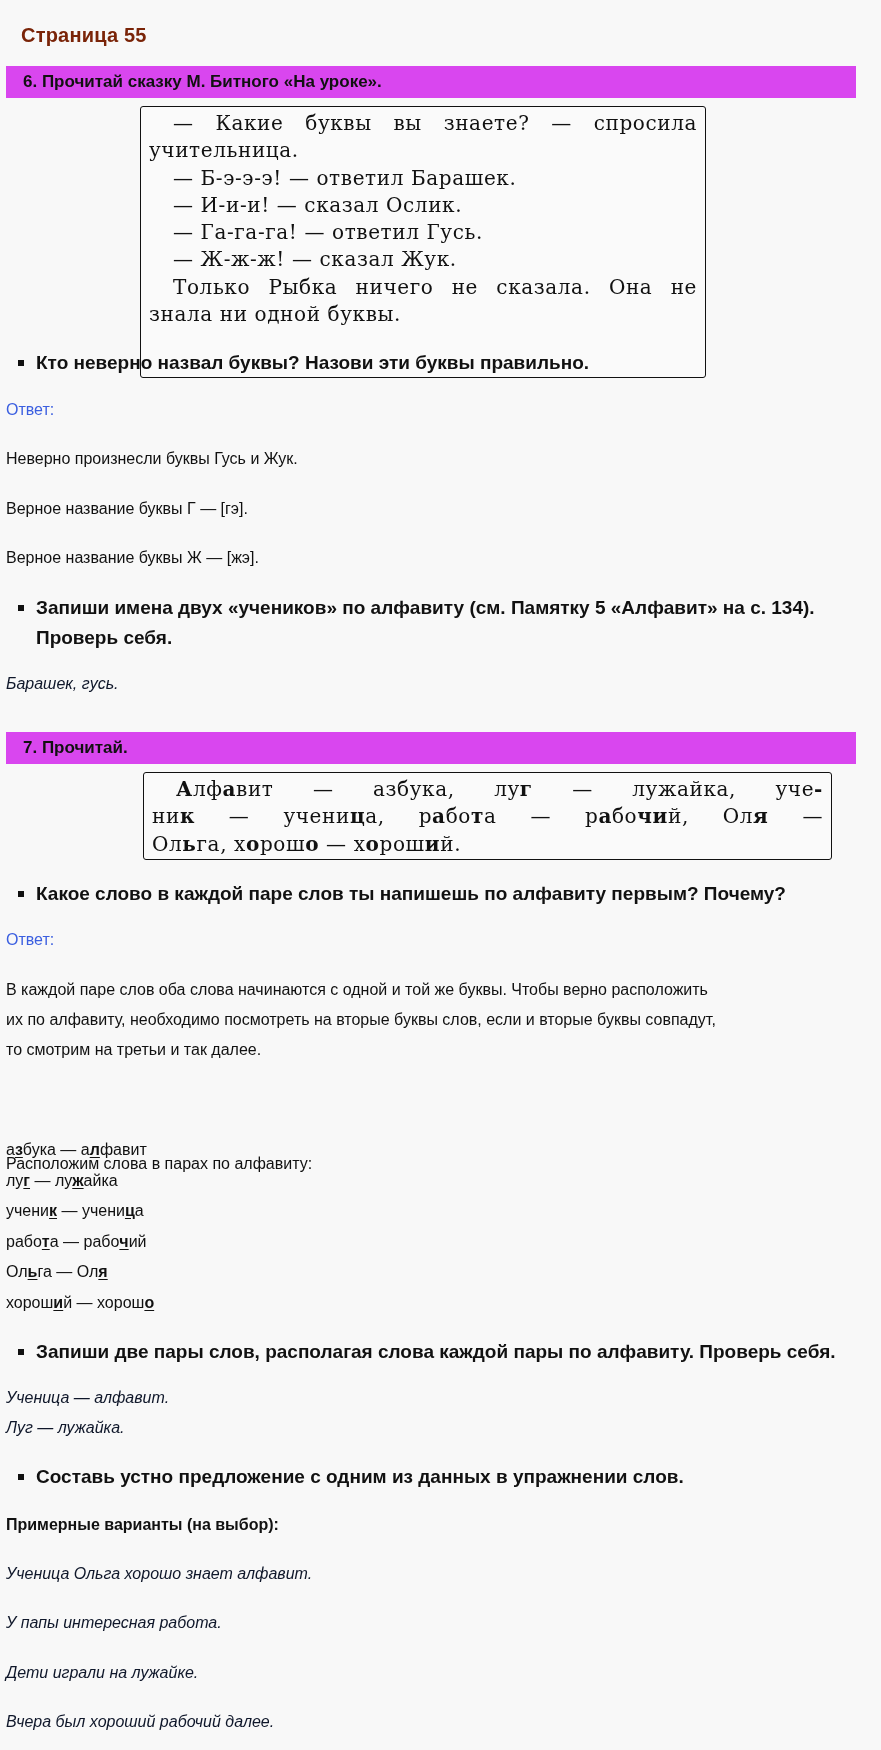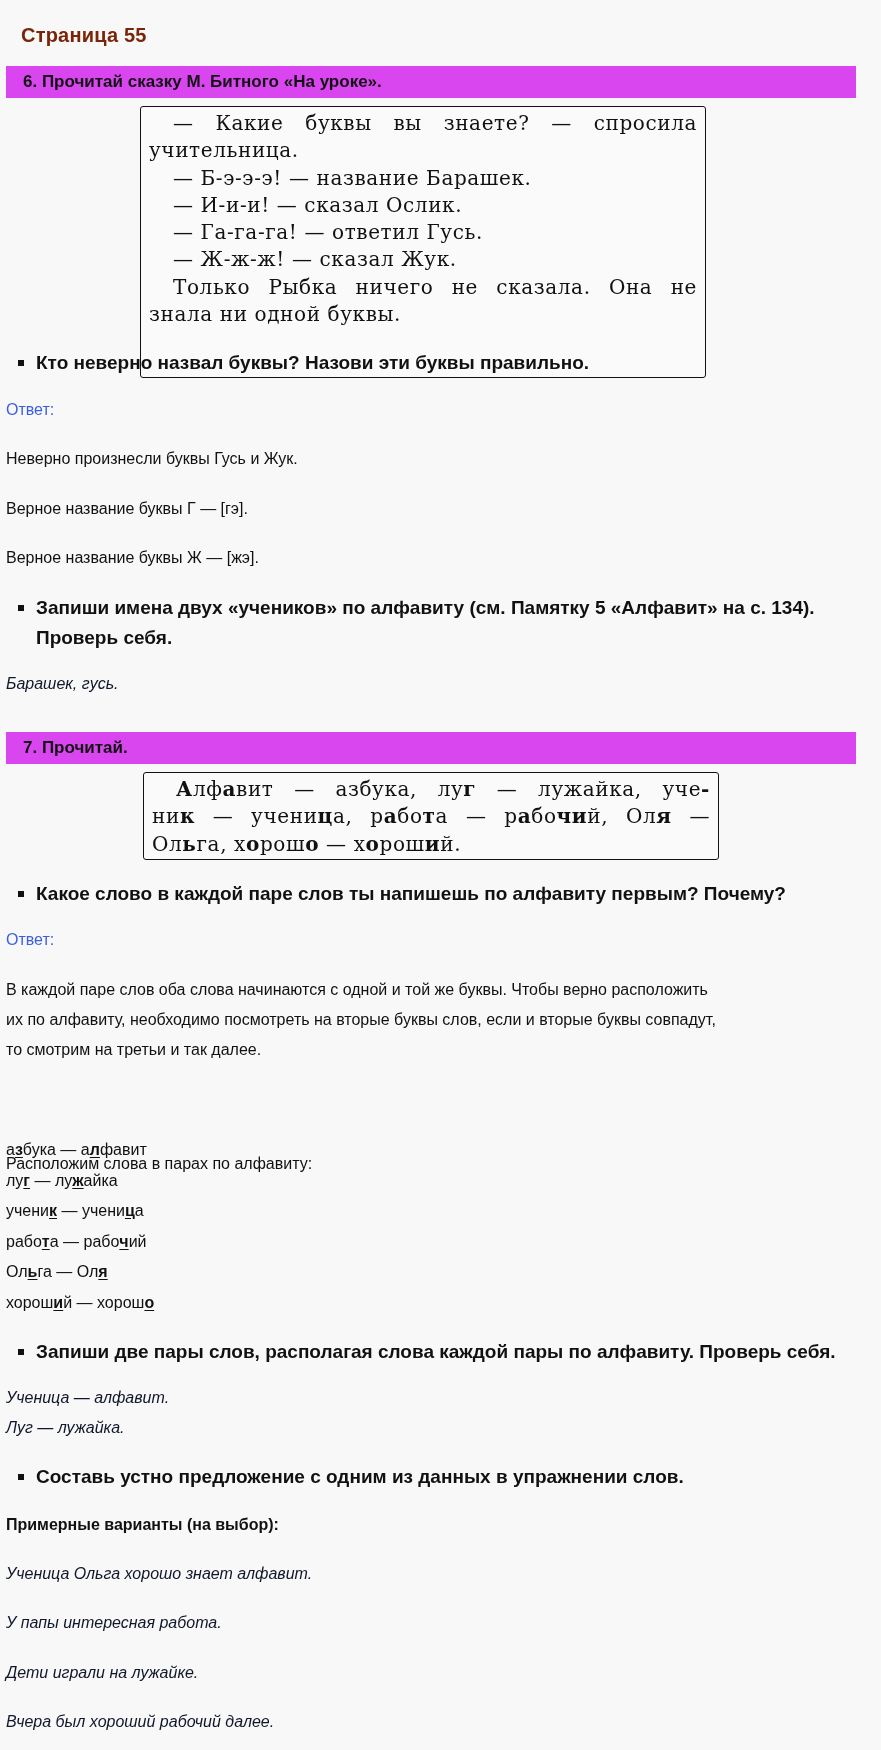--- a/index.html
+++ b/index.html
@@ -85,21 +85,21 @@
 </head>
 <body>
 
 <div class="page-title">Страница 55</div>
 
 <div class="task-bar" style="top:54px;">6. Прочитай сказку М. Битного «На уроке».</div>
 
 <div class="book-box" style="left:140px; top:106px; width:566px; height:272px;">
   <span class="ln ind just">— Какие буквы вы знаете? — спросила</span>
   <span class="ln">учительница.</span>
-  <span class="ln ind">— Б-э-э-э! — название Барашек.</span>
+  <span class="ln ind">— Б-э-э-э! — ответил Барашек.</span>
   <span class="ln ind">— И-и-и! — сказал Ослик.</span>
   <span class="ln ind">— Га-га-га! — ответил Гусь.</span>
   <span class="ln ind">— Ж-ж-ж! — сказал Жук.</span>
   <span class="ln ind just">Только Рыбка ничего не сказала. Она не</span>
   <span class="ln">знала ни одной буквы.</span>
 </div>
 
 <div class="bullet" style="top:348px;">Кто неверно назвал буквы? Назови эти буквы правильно.</div>
 
 <div class="txt answer-label" style="top:395px;">Ответ:</div>
@@ -110,21 +110,21 @@
 
 <div class="bullet" style="top:593px;">
   <div>Запиши имена двух «учеников» по алфавиту (см. Памятку 5 «Алфавит» на с. 134).</div>
   <div>Проверь себя.</div>
 </div>
 
 <div class="txt blue-it" style="top:669px;">Барашек, гусь.</div>
 
 <div class="task-bar" style="top:720px;">7. Прочитай.</div>
 
-<div class="book-box" style="left:143px; top:772px; width:576px; height:88px;">
+<div class="book-box" style="left:143px; top:772px; width:689px; height:88px;">
   <span class="ln ind just" id="t7l1"><b>А</b><span>л</span><span>ф</span><b>а</b><span>вит — азбука, лу</span><b>г</b><span> — лужайка, уче</span><b>-</b></span>
   <span class="ln just" id="t7l2"><span>н</span><span>и</span><b>к</b><span> </span><span>—</span><span> </span><span>у</span><span>ч</span><span>е</span><span>н</span><span>и</span><b>ц</b><span>а</span><span>,</span><span> </span><span>р</span><b>а</b><span>б</span><span>о</span><b>т</b><span>а</span><span> </span><span>—</span><span> </span><span>р</span><b>а</b><span>б</span><span>о</span><b>ч</b><b>и</b><span>й</span><span>,</span><span> </span><span>О</span><span>л</span><b>я</b><span> </span><span>—</span></span>
   <span class="ln" id="t7l3"><span>О</span><span>л</span><b>ь</b><span>г</span><span>а</span><span>,</span><span> </span><span>х</span><b>о</b><span>р</span><span>о</span><span>ш</span><b>о</b><span> </span><span>—</span><span> </span><span>х</span><b>о</b><span>р</span><span>о</span><span>ш</span><b>и</b><span>й</span><span>.</span></span>
 </div>
 
 <div class="bullet" style="top:879px;">Какое слово в каждой паре слов ты напишешь по алфавиту первым? Почему?</div>
 
 <div class="txt answer-label" style="top:925px;">Ответ:</div>
 
 <div class="txt" style="top:975px;">

